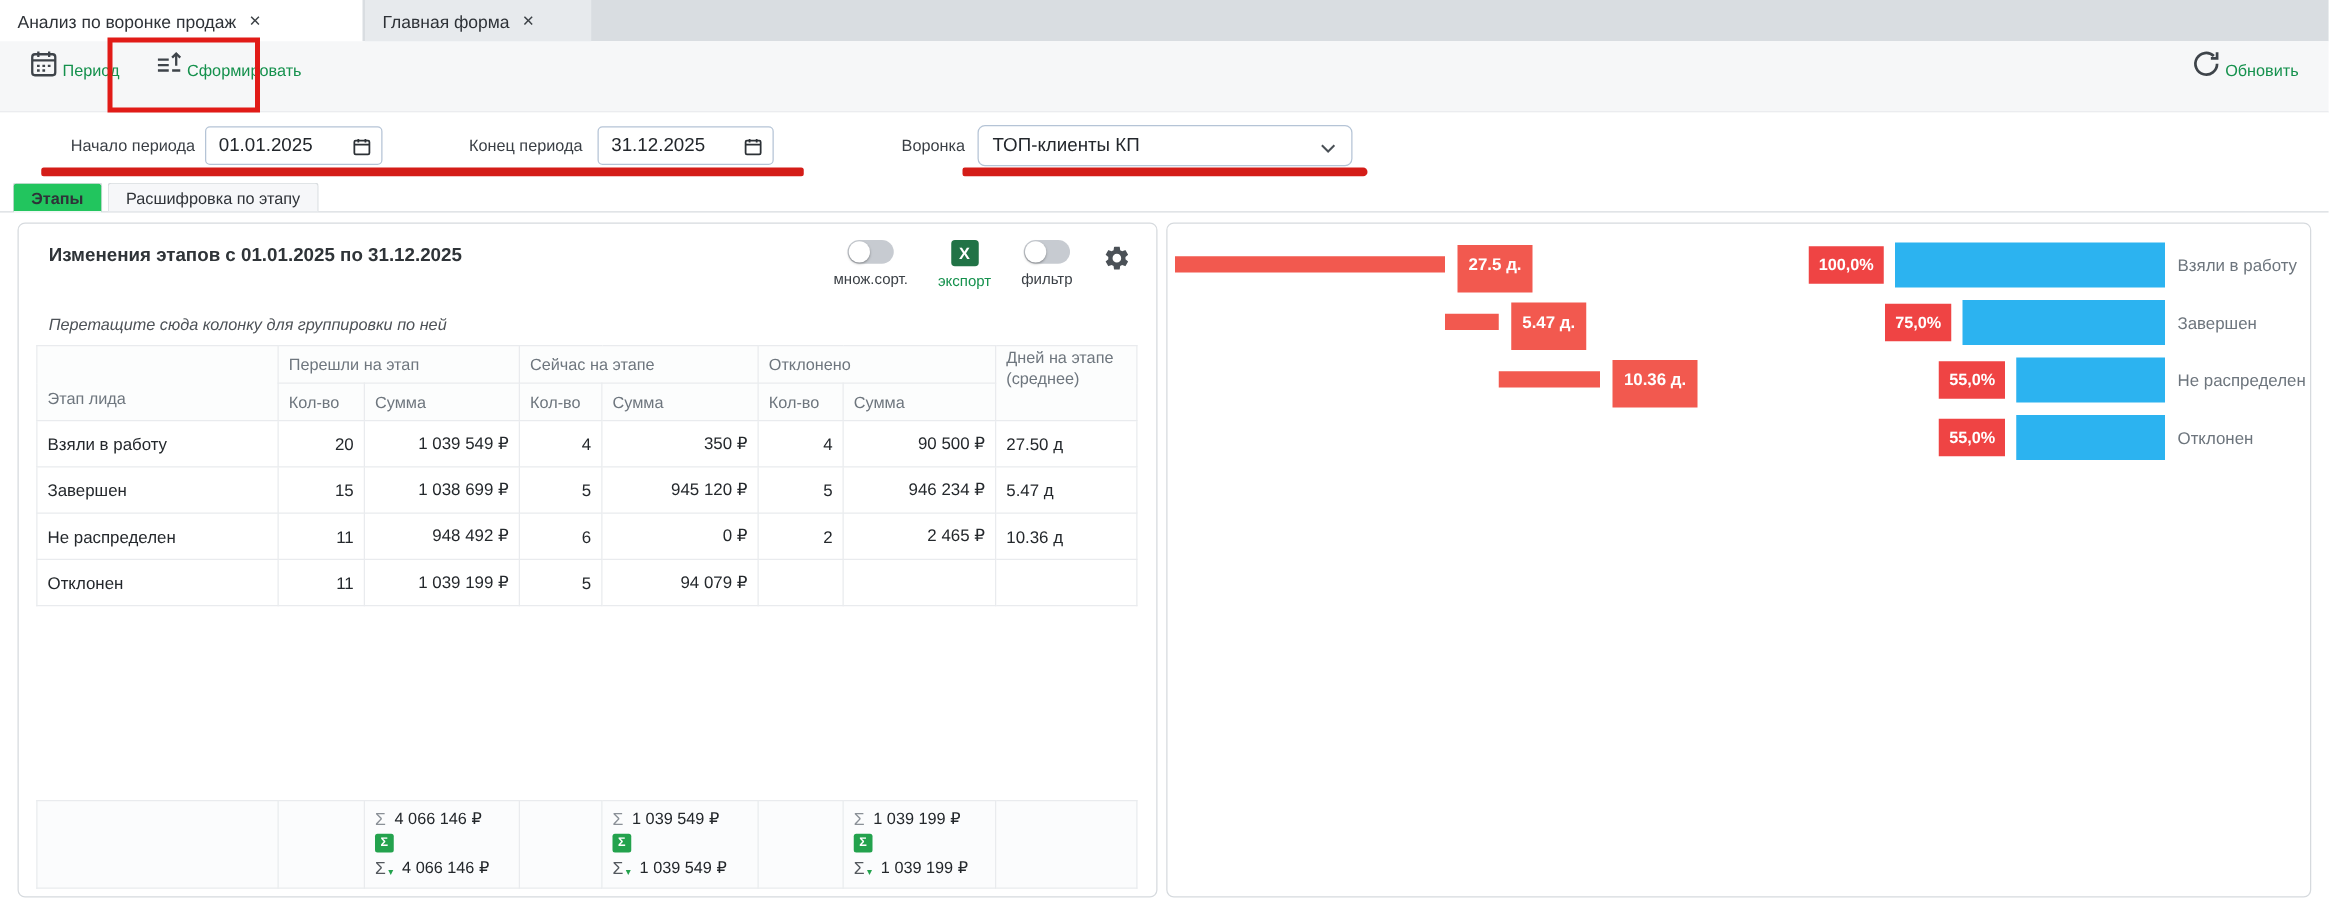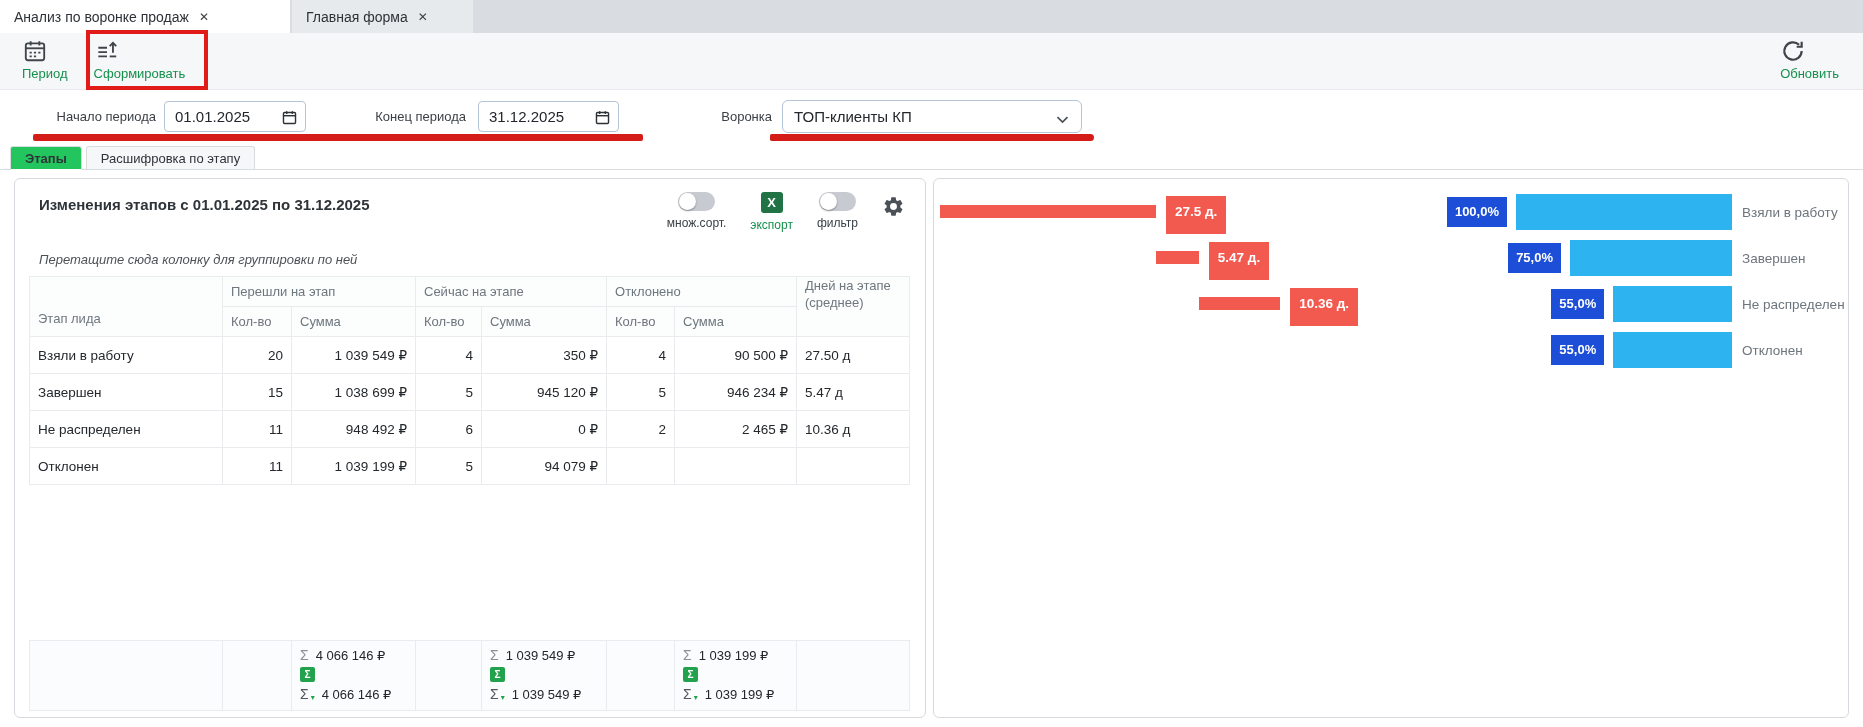--- a/index.html
+++ b/index.html
@@ -10,21 +10,21 @@
   
   .tabbar { height:33px; background:#d9dde1; display:flex; align-items:stretch; }
   .wtab { display:flex; align-items:center; gap:10px; padding:4px 14px; font-size:14px;
           color:#2e3237; background:#e7eaed; margin-right:2px; cursor:pointer; }
   .wtab.active { background:#ffffff; }
   .wtab .x { font-size:12px; color:#3c4146; }
 
   
   .toolbar { height:57px; background:#f6f7f8; border-bottom:1px solid #e7e9ec;
              display:flex; align-items:flex-start; padding:5px 14px 0 22px; }
-  .tb-btn { display:flex; flex-direction:column; align-items:flex-start; gap:2px;
+  .tb-btn { display:flex; flex-direction:row; align-items:flex-end; gap:2px;
             margin-right:26px; cursor:pointer; }
   .tb-btn .lbl { font-size:13px; color:#15914d; white-space:nowrap; }
   .tb-btn svg { display:block; }
   .tb-right { margin-left:auto; margin-right:10px; }
 
   
   .filters { position:relative; height:56px; background:#fff; }
   .f-label { position:absolute; top:19px; font-size:13px; color:#3a3f45; text-align:right; }
   .f-input { position:absolute; top:11px; height:31px; border:1px solid #b5c4d6;
              border-radius:4px; background:#fff; display:flex; align-items:center; }
@@ -94,21 +94,21 @@
 
   
   .chart-title { padding:12px 0 0 16px; font-size:15px; font-weight:600; color:#2f3438; }
   .chart-rows { margin-top:10px; }
   .chart-row { display:flex; align-items:center; height:46px; }
   .red-cell { position:relative; width:436px; height:46px; flex:none; margin-left:6px; }
   .days-bar { position:absolute; top:16px; height:13px; background:#f2594f; }
   .days-label { position:absolute; top:7px; height:38px; line-height:31px; background:#f2594f;
                 color:#fff; padding:0 9px; font-size:13.5px; font-weight:600; white-space:nowrap; }
   .blue-cell { flex:1; display:flex; align-items:center; justify-content:flex-end; padding-right:8px; }
-  .pct-box { height:30px; line-height:30px; background:#1d4ed8; color:#fff; padding:0 8px;
+  .pct-box { height:30px; line-height:30px; background:#ef4444; color:#fff; padding:0 8px;
              font-size:13px; font-weight:600; margin-right:9px; white-space:nowrap; }
   .conv-bar { height:36px; background:#2cb3f0; }
   .cat-label { width:108px; padding-left:10px; font-size:13.5px; color:#6d757d; white-space:nowrap; }
 
   
   .anno { position:absolute; z-index:50; pointer-events:none; }
   .anno-rect { left:86px; top:30px; width:122px; height:60px; border:4px solid #e11b17; }
   .anno-line { height:7px; background:#d41d18; border-radius:2px; }
   .line-dates { left:33px; top:134px; width:610px; }
   .line-funnel { left:770px; top:134px; width:324px; border-radius:2px 4px 4px 2px; }

